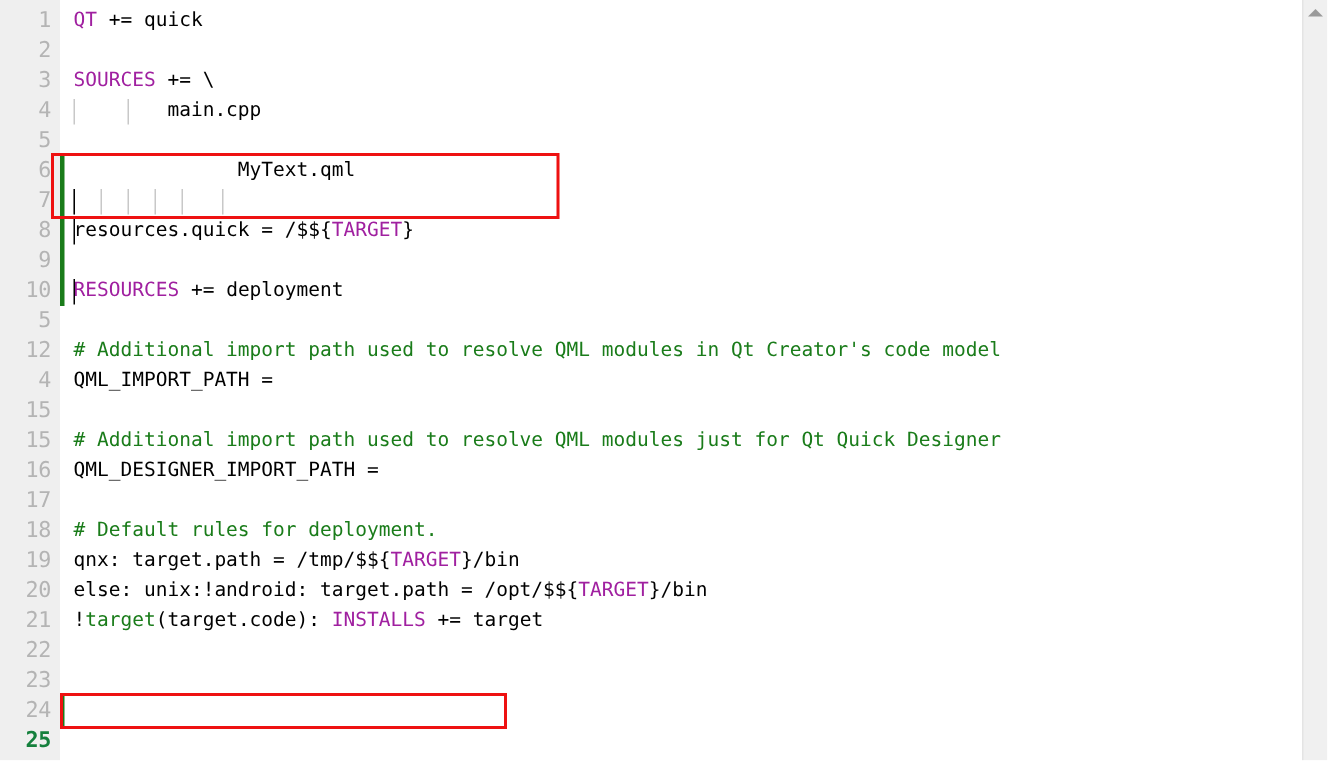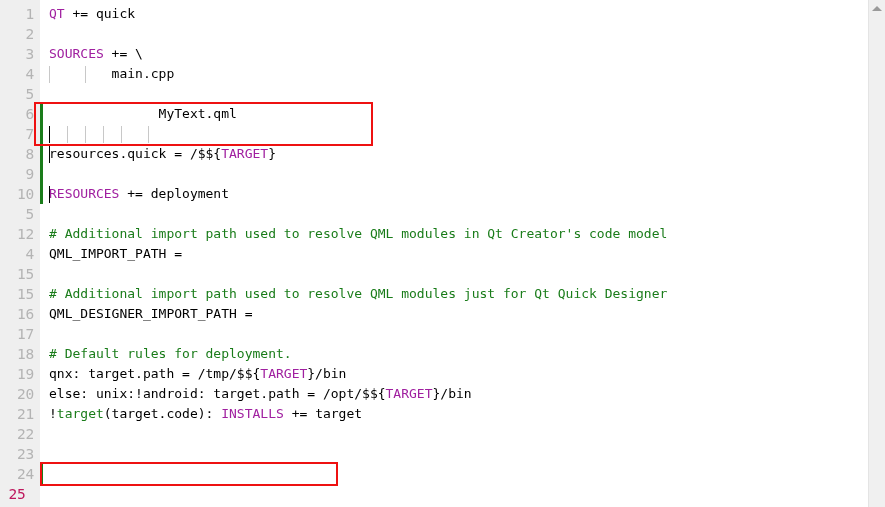--- a/index.html
+++ b/index.html
@@ -32,23 +32,22 @@
     height: 20px;
     line-height: 20px;
     text-align: right;
     padding-right: 6px;
     box-sizing: border-box;
     font-size: 14.5px;
     color: #b4b4b4;
     letter-spacing: -0.2px;
   }
   .gutter-row.current {
-    color: #be185d;
-    font-weight: normal;
-    text-align: center;
+    color: #15803d;
+    font-weight: bold;
   }
 
   
   .code-area {
     position: relative;
     flex: 1 1 auto;
     background: #ffffff;
     padding-top: 4px;
     box-sizing: border-box;
     overflow: hidden;

